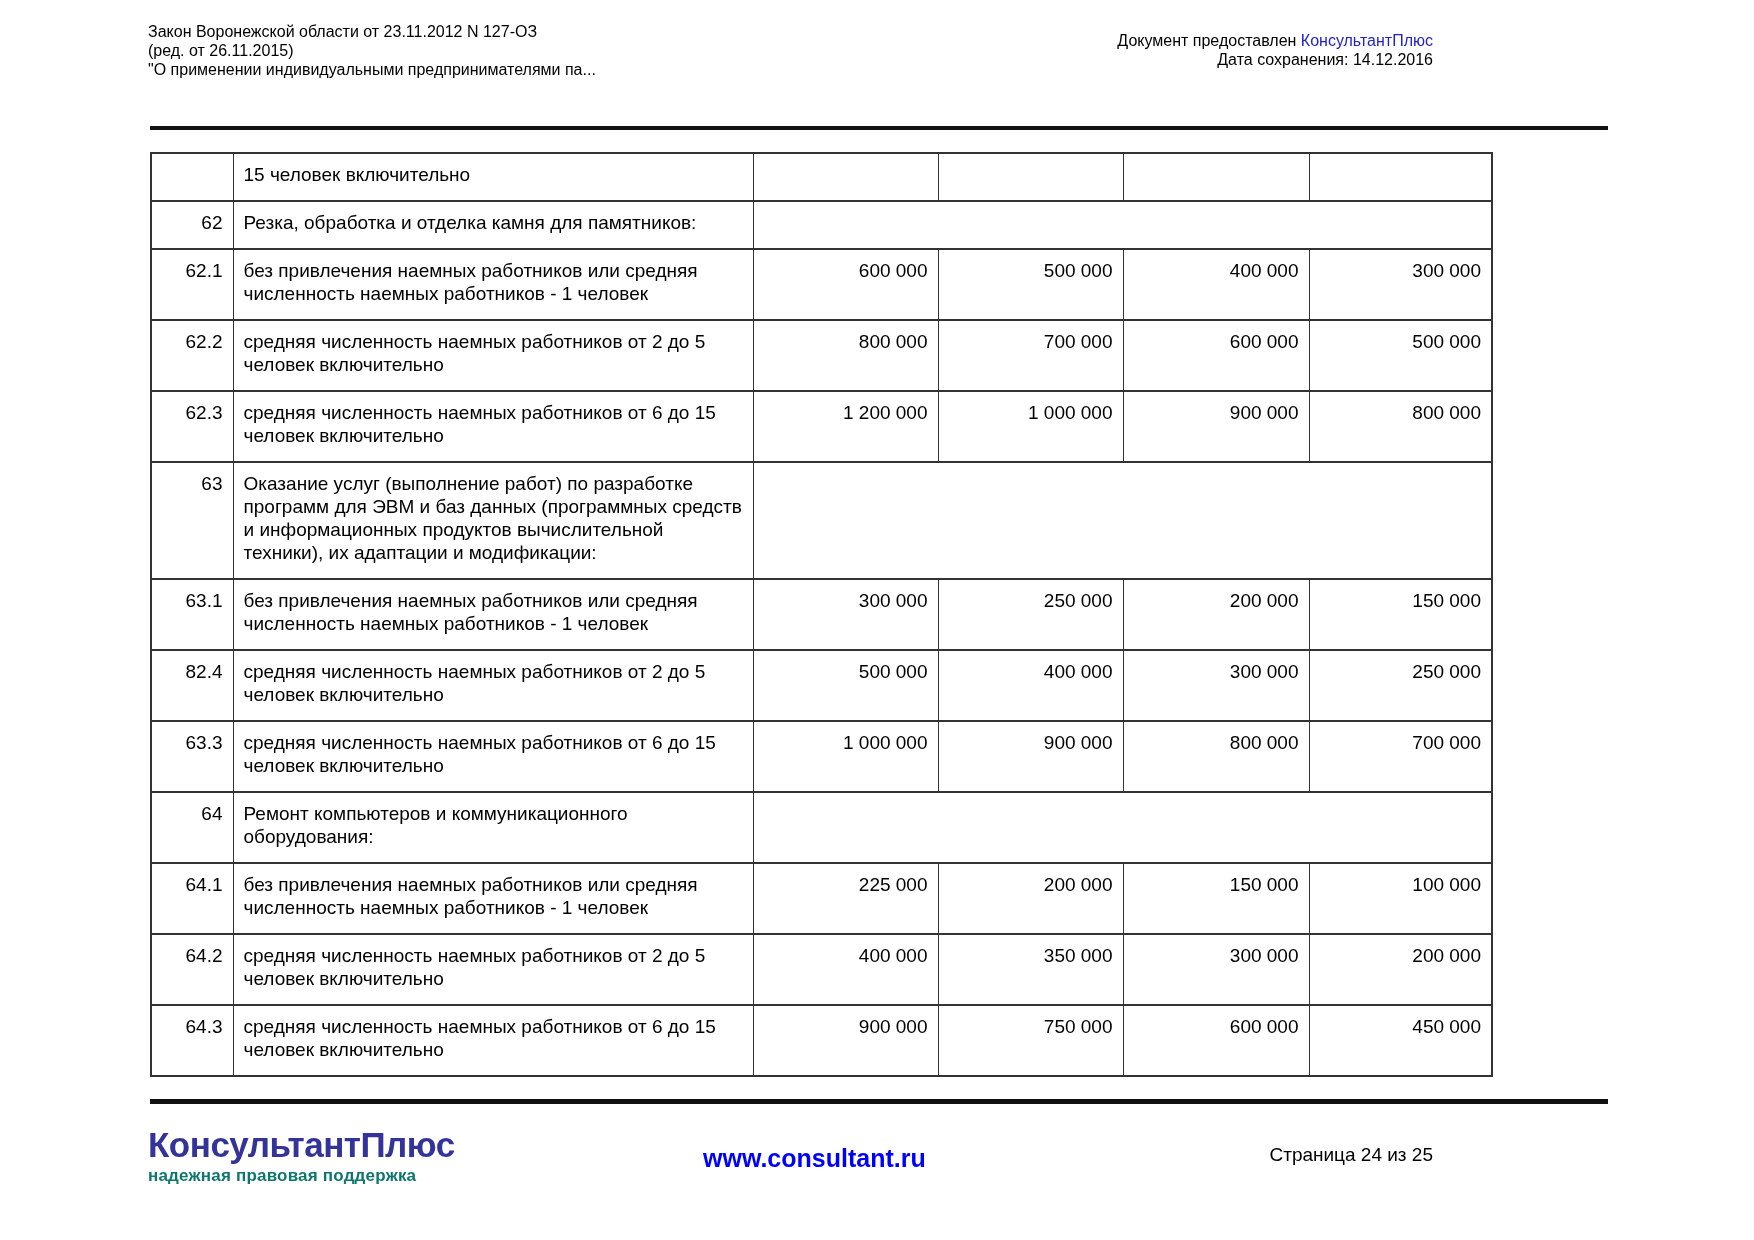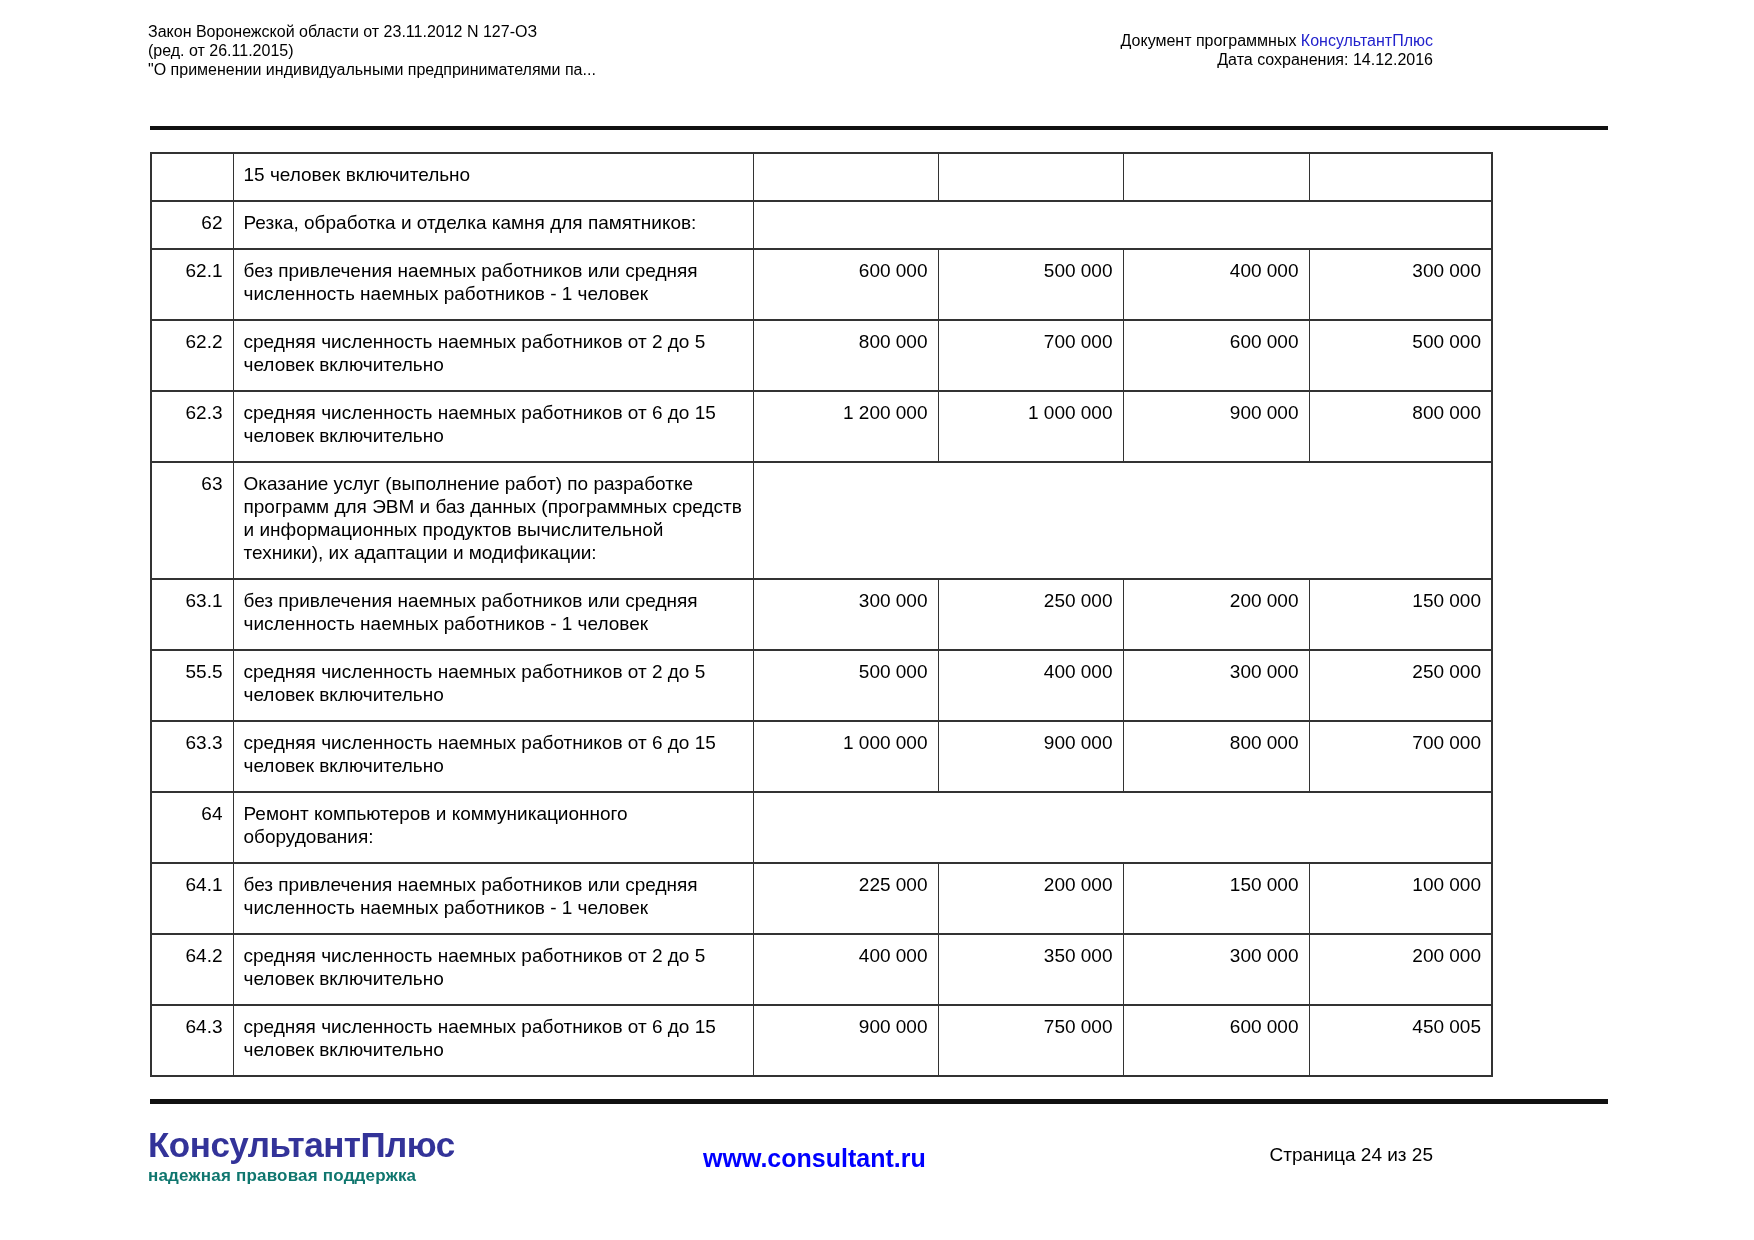--- a/index.html
+++ b/index.html
@@ -54,21 +54,21 @@
 
 <div class="page">
 
   <div class="hdr">
     <div class="hdr-left">
       <div>Закон Воронежской области от 23.11.2012 N 127-ОЗ</div>
       <div>(ред. от 26.11.2015)</div>
       <div>"О применении индивидуальными предпринимателями па...</div>
     </div>
     <div class="hdr-right">
-      <div><span>Документ программных </span><span class="link-blue">КонсультантПлюс</span></div>
+      <div><span>Документ предоставлен </span><span class="link-blue">КонсультантПлюс</span></div>
       <div>Дата сохранения: 14.12.2016</div>
     </div>
   </div>
 
   <div class="rule rule-top"></div>
 
   <table class="rates">
     <colgroup>
       <col style="width:82px">
       <col style="width:520px">
@@ -122,21 +122,21 @@
         </tr>
         <tr>
           <td class="c-num">63.1</td>
           <td class="c-desc">без привлечения наемных работников или средняя численность наемных работников - 1 человек</td>
           <td class="c-val">300 000</td>
           <td class="c-val">250 000</td>
           <td class="c-val">200 000</td>
           <td class="c-val">150 000</td>
         </tr>
         <tr>
-          <td class="c-num">55.5</td>
+          <td class="c-num">82.4</td>
           <td class="c-desc">средняя численность наемных работников от 2 до 5 человек включительно</td>
           <td class="c-val">500 000</td>
           <td class="c-val">400 000</td>
           <td class="c-val">300 000</td>
           <td class="c-val">250 000</td>
         </tr>
         <tr>
           <td class="c-num">63.3</td>
           <td class="c-desc">средняя численность наемных работников от 6 до 15 человек включительно</td>
           <td class="c-val">1 000 000</td>
@@ -164,21 +164,21 @@
           <td class="c-val">350 000</td>
           <td class="c-val">300 000</td>
           <td class="c-val">200 000</td>
         </tr>
         <tr>
           <td class="c-num">64.3</td>
           <td class="c-desc">средняя численность наемных работников от 6 до 15 человек включительно</td>
           <td class="c-val">900 000</td>
           <td class="c-val">750 000</td>
           <td class="c-val">600 000</td>
-          <td class="c-val">450 005</td>
+          <td class="c-val">450 000</td>
         </tr>
       </tbody>
   </table>
 
   <div class="rule rule-bottom"></div>
 
   <div class="footer">
     <div class="logo-block">
       <div class="logo-main">КонсультантПлюс</div>
       <div class="logo-tag">надежная правовая поддержка</div>

